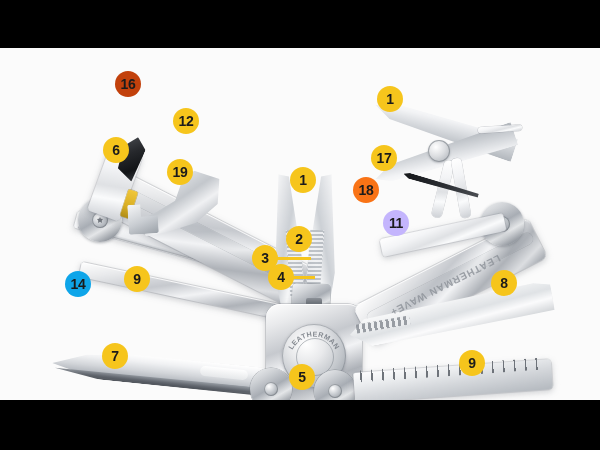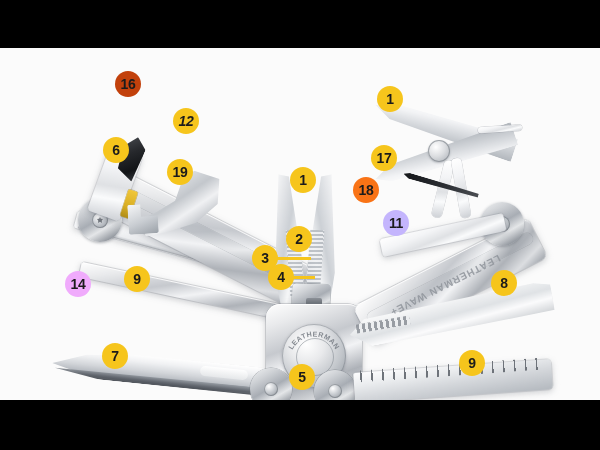--- a/index.html
+++ b/index.html
@@ -316,23 +316,23 @@
         <div class="badge" style="left: 299px; top: 191px; background: rgb(246, 197, 28); color: rgb(27, 27, 27);">2</div>
         <div class="badge" style="left: 265px; top: 210px; background: rgb(246, 197, 28); color: rgb(27, 27, 27);">3</div>
         <div class="badge" style="left: 281px; top: 229px; background: rgb(246, 197, 28); color: rgb(27, 27, 27);">4</div>
         <div class="badge" style="left: 302px; top: 329px; background: rgb(246, 197, 28); color: rgb(27, 27, 27);">5</div>
         <div class="badge" style="left: 116px; top: 102px; background: rgb(246, 197, 28); color: rgb(27, 27, 27);">6</div>
         <div class="badge" style="left: 115px; top: 308px; background: rgb(246, 197, 28); color: rgb(27, 27, 27);">7</div>
         <div class="badge" style="left: 504px; top: 235px; background: rgb(246, 197, 28); color: rgb(27, 27, 27);">8</div>
         <div class="badge" style="left: 472px; top: 315px; background: rgb(246, 197, 28); color: rgb(27, 27, 27);">9</div>
         <div class="badge" style="left: 390px; top: 51px; background: rgb(246, 197, 28); color: rgb(27, 27, 27);">1</div>
         <div class="badge" style="left: 396px; top: 175px; background: #c4b5fd; color: rgb(27, 27, 27);">11</div>
-        <div class="badge" style="left: 186px; top: 73px; background: rgb(246, 197, 28); color: rgb(27, 27, 27); font-style: italic;">12</div>
+        <div class="badge" style="left: 186px; top: 73px; background: rgb(246, 197, 28); color: rgb(27, 27, 27);">12</div>
         <div class="badge" style="left: 180px; top: 124px; background: rgb(246, 197, 28); color: rgb(27, 27, 27);">19</div>
-        <div class="badge" style="left: 78px; top: 236px; background: #f0abfc; color: rgb(27, 27, 27);">14</div>
+        <div class="badge" style="left: 78px; top: 236px; background: #0ea5e9; color: rgb(27, 27, 27);">14</div>
         <div class="badge" style="left: 137px; top: 231px; background: rgb(246, 197, 28); color: rgb(27, 27, 27);">9</div>
         <div class="badge" style="left: 128px; top: 36px; background: #c2410c; color: rgb(27, 27, 27);">16</div>
         <div class="badge" style="left: 384px; top: 110px; background: rgb(246, 197, 28); color: rgb(27, 27, 27);">17</div>
         <div class="badge" style="left: 366px; top: 142px; background: #f97316; color: rgb(27, 27, 27);">18</div>
       </div>
 
   </div>
 
 </div>
 

